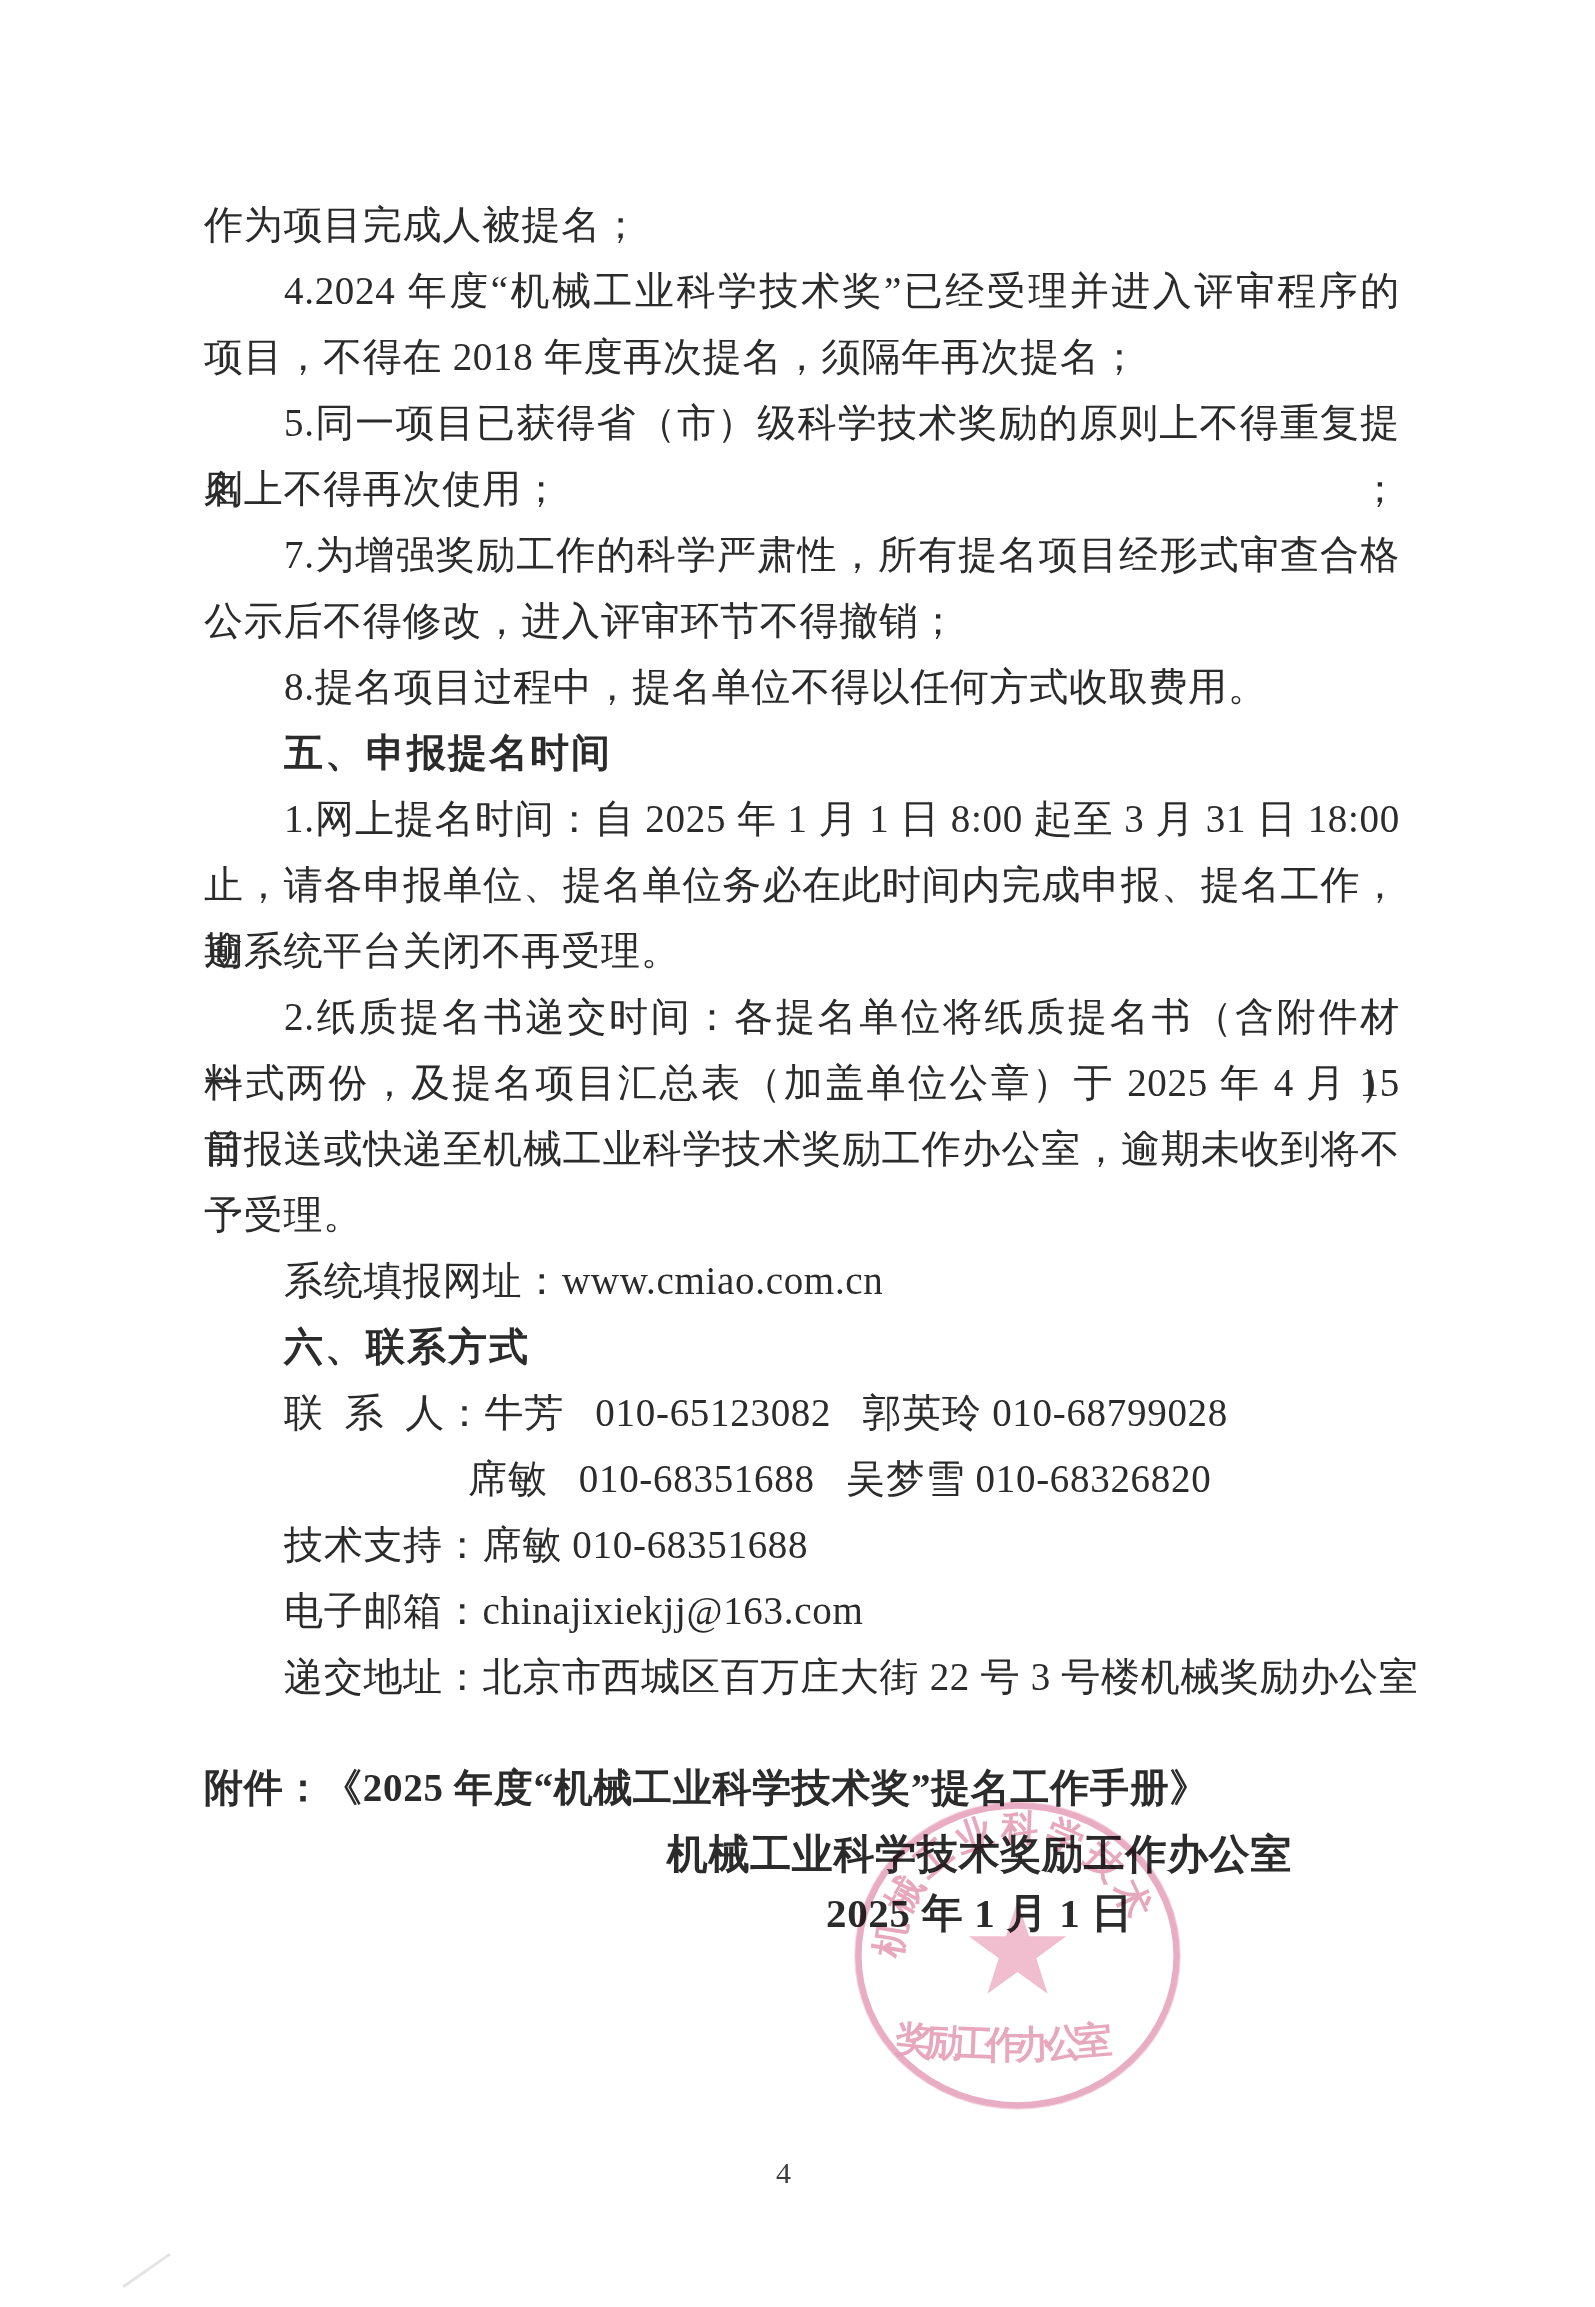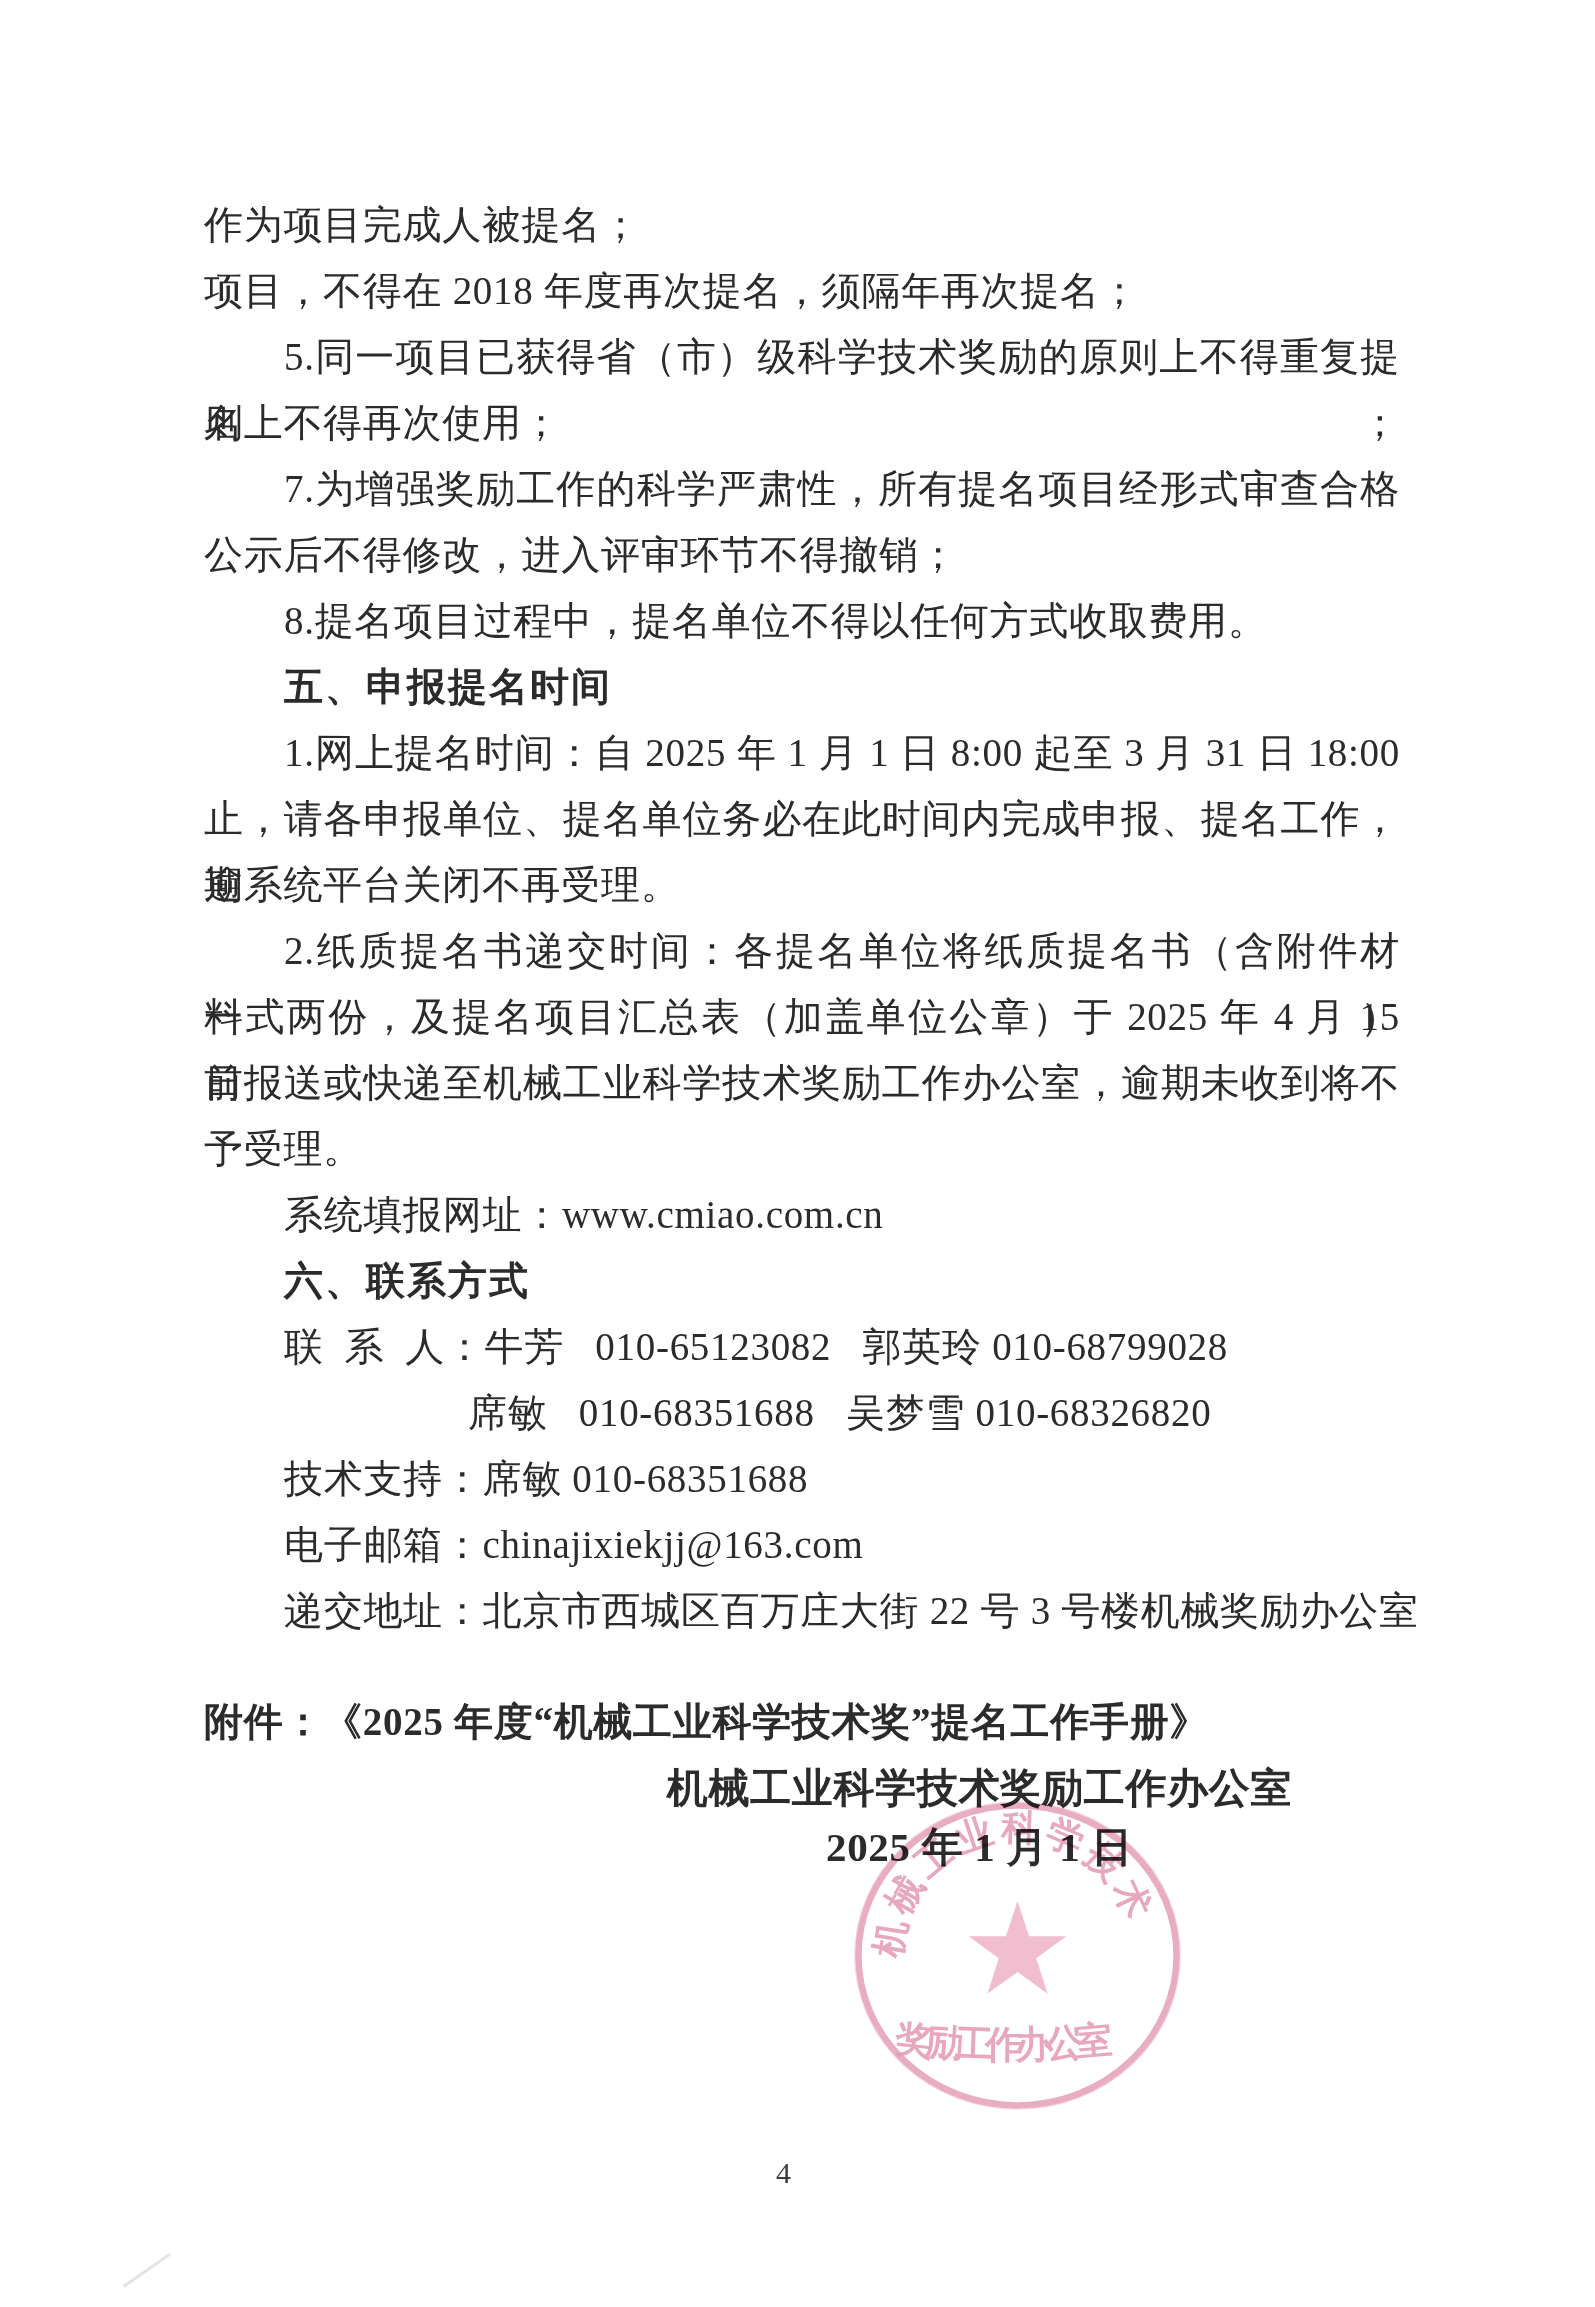--- a/index.html
+++ b/index.html
@@ -73,20 +73,21 @@
     transform:rotate(-35deg);
   }
 </style>
 </head>
 <body>
 
 <div class="page">
 
   <div class="content">
     <div class="ln">作为项目完成人被提名；</div>
+    <div class="ln ind full">4.2024 年度“机械工业科学技术奖”已经受理并进入评审程序的</div>
     <div class="ln">项目，不得在 2018 年度再次提名，须隔年再次提名；</div>
     <div class="ln ind full">5.同一项目已获得省（市）级科学技术奖励的原则上不得重复提名；</div>
     <div class="ln">则上不得再次使用；</div>
     <div class="ln ind full">7.为增强奖励工作的科学严肃性，所有提名项目经形式审查合格</div>
     <div class="ln">公示后不得修改，进入评审环节不得撤销；</div>
     <div class="ln ind">8.提名项目过程中，提名单位不得以任何方式收取费用。</div>
     <div class="ln ind hd">五、申报提名时间</div>
     <div class="ln ind full">1.网上提名时间：自 2025 年 1 月 1 日 8:00 起至 3 月 31 日 18:00</div>
     <div class="ln full">止，请各申报单位、提名单位务必在此时间内完成申报、提名工作，逾</div>
     <div class="ln">期系统平台关闭不再受理。</div>

